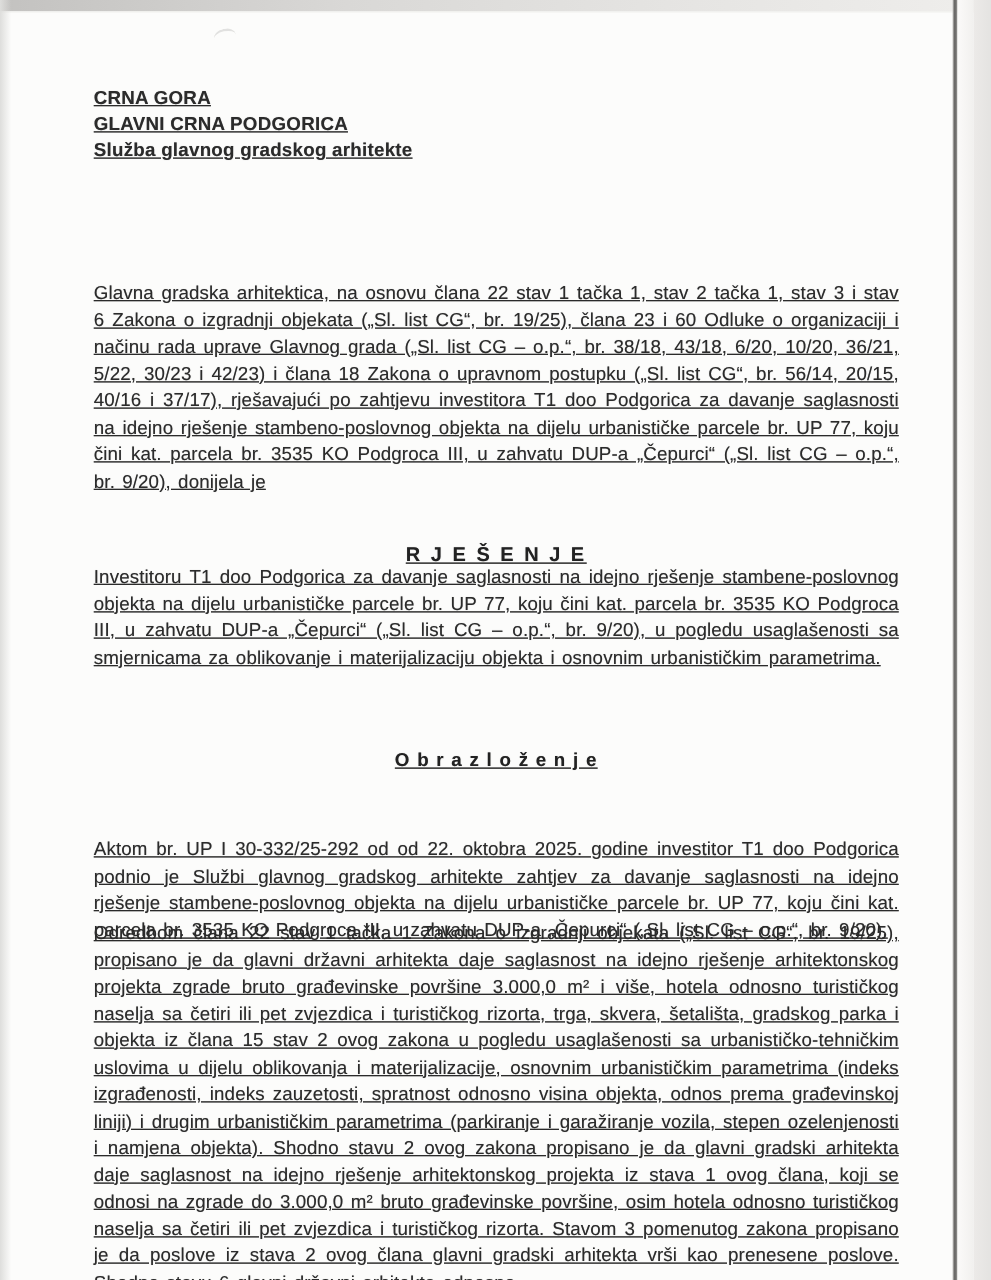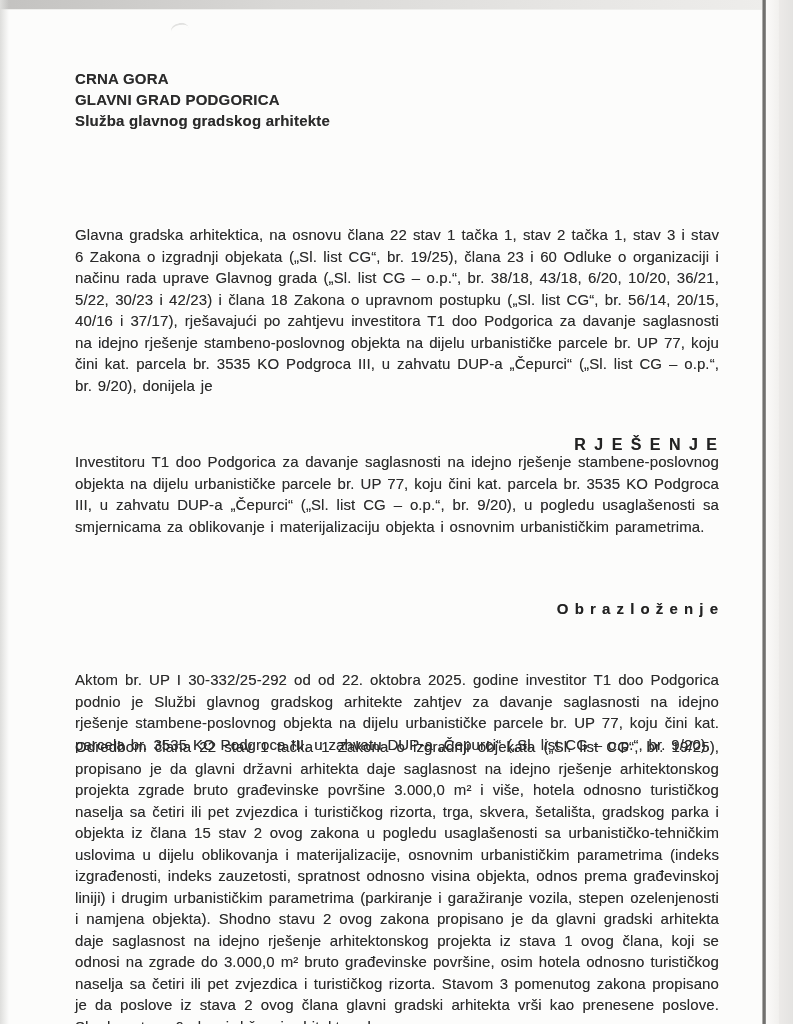--- a/index.html
+++ b/index.html
@@ -45,20 +45,21 @@
     transform: rotate(-12deg);
   }
   
   .tcol {
     position: absolute;
     left: 75px;
     width: 644px;
   }
   .soft {
     text-shadow: 0 0 0.6px rgba(43,43,43,0.45);
+    text-decoration: underline;
   }
   .letterhead {
     top: 68px;
     font-weight: bold;
     font-size: 15px;
     line-height: 21px;
     letter-spacing: 0.2px;
   }
   .refblock {
     top: 146px;
@@ -73,21 +74,21 @@
     text-align: justify;
     word-spacing: 1.5px;
     letter-spacing: 0.1px;
   }
   .p1 { top: 224px; }
   .p2 { top: 451px; }
   .p3 { top: 669px; }
   .p4 { top: 736px; }
   .heading {
     font-weight: bold;
-    text-align: right;
+    text-align: center;
     color: #222;
   }
   .h-rjesenje {
     top: 433px;
     font-size: 16px;
     line-height: 24px;
     letter-spacing: 2px;
   }
   .h-obraz {
     top: 598px;
@@ -103,21 +104,21 @@
 
   <div class="edge-top"></div>
   <div class="edge-left"></div>
   <div class="smudge"></div>
   <div class="right-line"></div>
   <div class="right-band1"></div>
   <div class="right-band2"></div>
 
   <div class="tcol letterhead soft">
     <div>CRNA GORA</div>
-    <div>GLAVNI GRAD PODGORICA</div>
+    <div>GLAVNI CRNA PODGORICA</div>
     <div>Služba glavnog gradskog arhitekte</div>
   </div>
 
 
   <p class="tcol para p1 soft">Glavna gradska arhitektica, na osnovu člana 22 stav 1 tačka 1, stav 2 tačka 1, stav 3 i stav 6 Zakona o izgradnji objekata („Sl. list CG“, br. 19/25), člana 23 i 60 Odluke o organizaciji i načinu rada uprave Glavnog grada („Sl. list CG – o.p.“, br. 38/18, 43/18, 6/20, 10/20, 36/21, 5/22, 30/23 i 42/23) i člana 18 Zakona o upravnom postupku („Sl. list CG“, br. 56/14, 20/15, 40/16 i 37/17), rješavajući po zahtjevu investitora T1 doo Podgorica za davanje saglasnosti na idejno rješenje stambeno-poslovnog objekta na dijelu urbanističke parcele br. UP 77, koju čini kat. parcela br. 3535 KO Podgroca III, u zahvatu DUP-a „Čepurci“ („Sl. list CG – o.p.“, br. 9/20), donijela je</p>
 
   <div class="tcol heading h-rjesenje soft">R J E Š E N J E</div>
 
   <p class="tcol para p2 soft">Investitoru T1 doo Podgorica za davanje saglasnosti na idejno rješenje stambene-poslovnog objekta na dijelu urbanističke parcele br. UP 77, koju čini kat. parcela br. 3535 KO Podgroca III, u zahvatu DUP-a „Čepurci“ („Sl. list CG – o.p.“, br. 9/20), u pogledu usaglašenosti sa smjernicama za oblikovanje i materijalizaciju objekta i osnovnim urbanističkim parametrima.</p>
 

